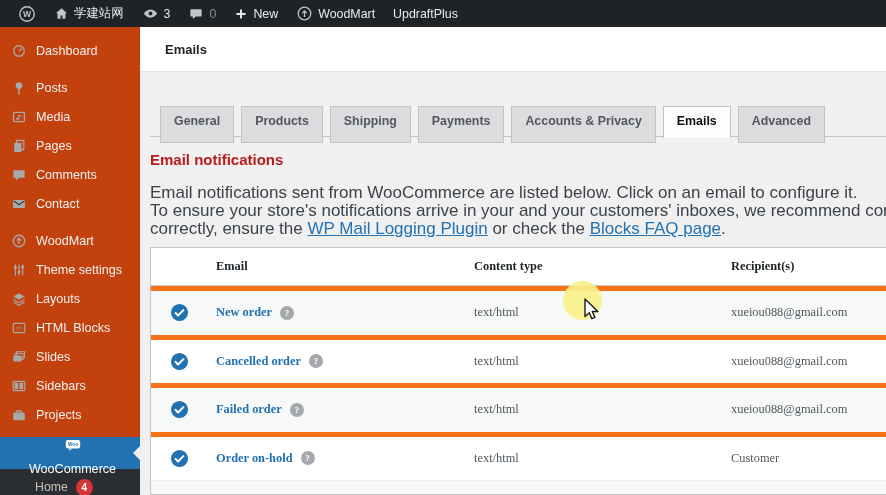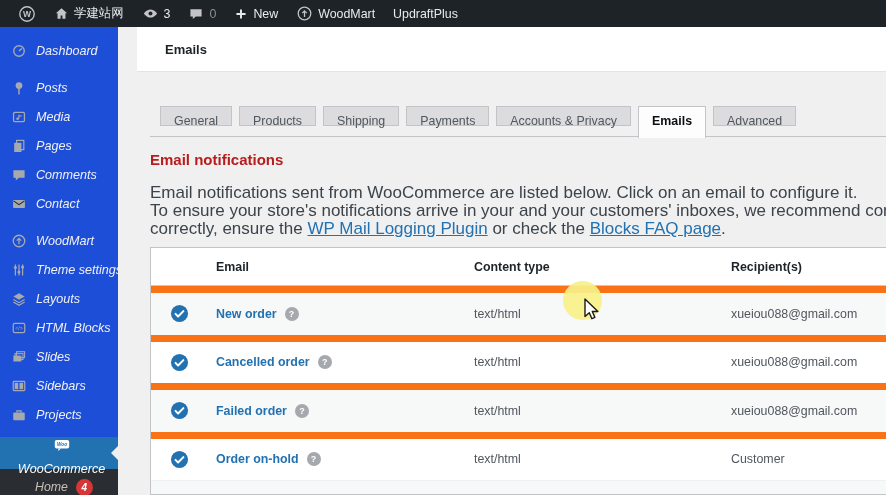--- a/index.html
+++ b/index.html
@@ -15,22 +15,22 @@
   .admin-bar {
     position:absolute; left:0; top:0; width:886px; height:27px;
     background:#1d2327; display:flex; align-items:center;
     color:#e8eaed; font-size:12.4px; z-index:50; padding-left:9px;
   }
   .ab-item { display:flex; align-items:center; gap:5px; padding:0 9px; height:27px; cursor:pointer; }
   .ab-item svg { display:block; }
   .ab-count-dim { color:#8c8f94; }
   
   .sidebar {
-    position:absolute; left:0; top:27px; width:118px; bottom:0;
-    background:#1d4ed8; z-index:40; padding-top:9px;font-style:italic;
+    position:absolute; left:0; top:27px; width:140px; bottom:0;
+    background:#c2410c; z-index:40; padding-top:9px;
   }
   .mi {
     height:29px; display:flex; align-items:center; gap:9px;
     padding:0 6px 0 11px; color:#f0f0f1; font-size:12.6px; cursor:pointer;
     white-space:nowrap;
   }
   .mi svg { flex:0 0 auto; }
   .sep { height:8px; }
   .mi.active {
     background:#2271b1; color:#fff; height:32px; position:relative;flex-direction:column;
@@ -52,46 +52,47 @@
   .page-header {
     position:absolute; left:137px; top:27px; width:749px; height:45px;
     background:#fff; border-bottom:1px solid #e2e4e7; z-index:10;
     display:flex; align-items:center; padding-left:28px;
   }
   .page-title { font-size:13px; font-weight:600; color:#1d2327; }
   
   .tabbar-line { position:absolute; left:150px; top:136px; right:0; height:1px; background:#c3c4c7; z-index:1; }
   .tabs { position:absolute; left:160px; top:106px; display:flex; gap:7px; z-index:2; }
   .tab {
-    height:20px; padding:0 13px; line-height:29px;
+    height:37px; padding:0 13px; line-height:29px;
     background:#dcdcde; border:1px solid #c3c4c7;
-    color:#50575e; font-size:12.4px; font-weight:400; cursor:pointer;
+    color:#50575e; font-size:12.4px; font-weight:700; cursor:pointer;
     white-space:nowrap;
   }
   .tab.active {
     background:#fdfdfd; border-bottom:none; height:32px;
     color:#0b0f12; font-weight:700;
   }
   
   .section-heading { position:absolute; left:150px; top:151px; font-size:15px; font-weight:700; color:#b91c1c; }
   .desc { position:absolute; left:150px; font-size:17px; color:#3c434a; white-space:nowrap; }
   .desc a { color:#2271b1; text-decoration:underline; cursor:pointer; }
   
   .table-card {
     position:absolute; left:150px; top:247px; width:736px; height:248px;
     background:#fff; border:1px solid #c3c4c7; border-right:none; z-index:2;
     overflow:hidden;
+    font-family:Liberation Serif, serif;
   }
   .thead { display:flex; align-items:center; height:38px; border-bottom:1px solid #c9cacb;
     font-size:12.4px; font-weight:700; color:#1d2327; }
   .c-icon { width:65px; flex:0 0 65px; display:flex; align-items:center; padding-left:19px; }
   .c-email { width:258px; flex:0 0 258px; display:flex; align-items:center; gap:8px; }
   .c-type { width:257px; flex:0 0 257px; }
   .c-recip { flex:1; }
-  .trow { display:flex; align-items:center; height:48.5px; font-size:12.4px; color:#50575e; border-top:7px solid #f97316; }
+  .trow { display:flex; align-items:center; height:48.5px; font-size:12.4px; color:#50575e; border-top:5px solid #f97316; }
   .trow:first-of-type { border-top:none; }
   .trow.stripe { background:#f7f8f8; }
   .trow-partial { height:16px; background:#f7f8f8; border-top:1px solid #eef0f1; }
   .email-link { color:#2271b1; font-weight:700; font-size:12.4px; cursor:pointer; text-decoration:none; }
   .help {
     width:14px; height:14px; border-radius:50%; background:#a5a9ad; color:#fff;
     font-size:9px; font-weight:bold; display:inline-flex; align-items:center; justify-content:center;
     cursor:pointer;
   }
   

